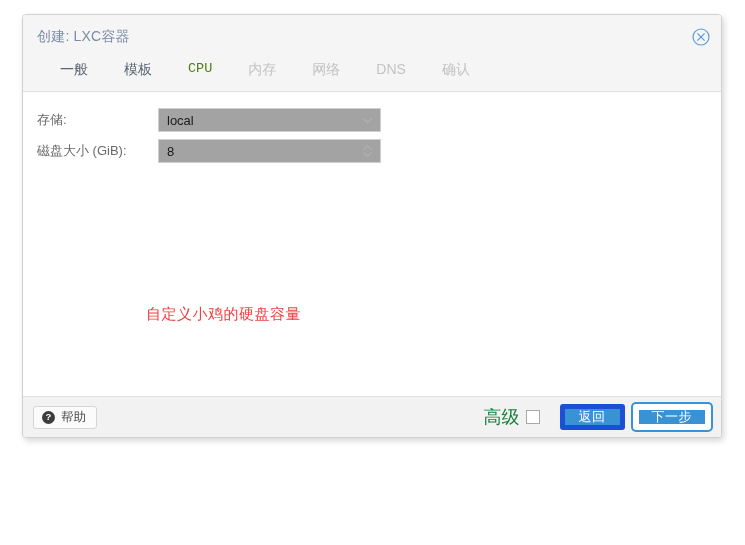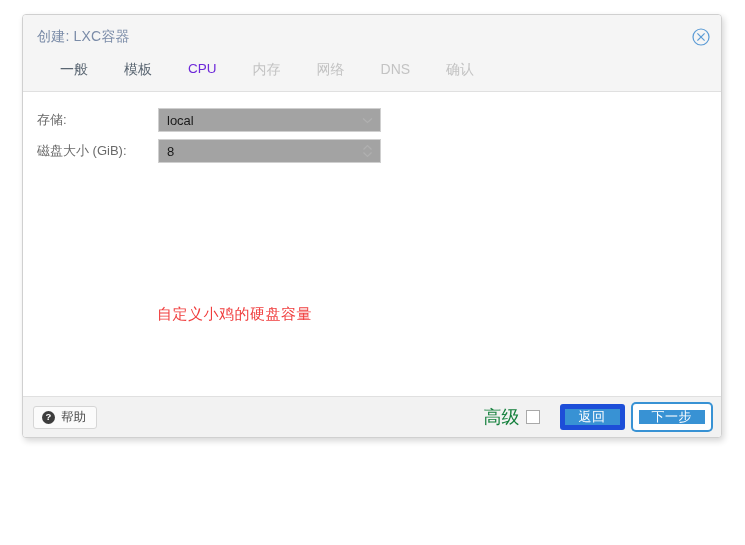--- a/index.html
+++ b/index.html
@@ -72,21 +72,21 @@
   .tab {
     font-size: 14px;
     color: #5a6672;
     padding: 5px 11px;
     margin-right: 14px;
     border-radius: 3px;
     cursor: pointer;
     white-space: nowrap;
     line-height: 18px;
   }
-  .tab.latin { font-size: 13.5px; color: #6d28d9; }
+  .tab.latin { font-size: 13.5px; color: #4d7c0f; font-family: Liberation Mono, monospace; }
   .tab.active {
     background: #3892d4;
     color: #ffffff;
     font-weight: normal;
   }
   .tab.disabled {
     color: #c3c3c3;
     cursor: default;
   }
 
@@ -149,21 +149,20 @@
   .field .trigger svg { display:block; }
 
   .annotation {
     position: absolute;
     left: 123px;
     top: 213px;
     font-size: 15px;
     color: #f03d3d;
     letter-spacing: 0.5px;
     white-space: nowrap;
-    margin-left: 11px;
   }
 
   
   .dlg-footer {
     flex: 0 0 auto;
     height: 41px;
     background: #f2f2f2;
     border-top: 1px solid #e0e0e0;
     display: flex;
     align-items: center;

